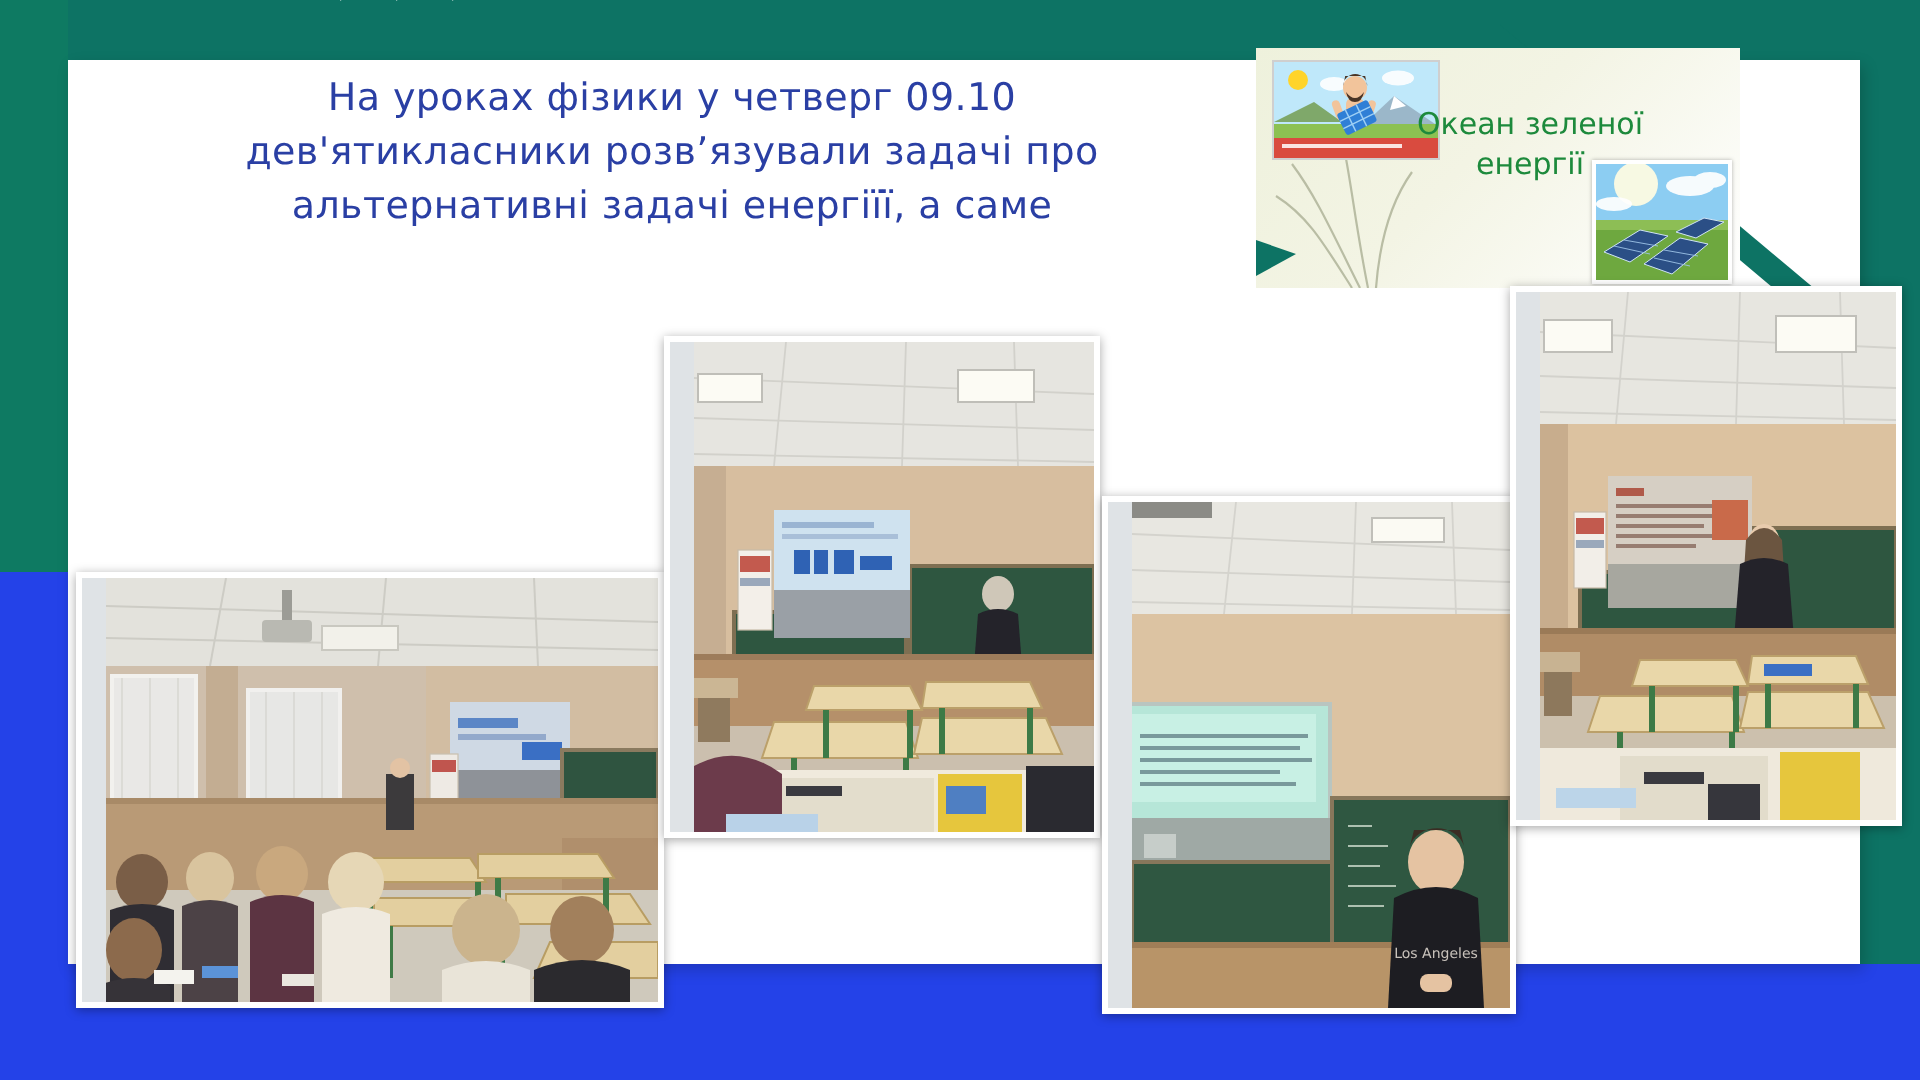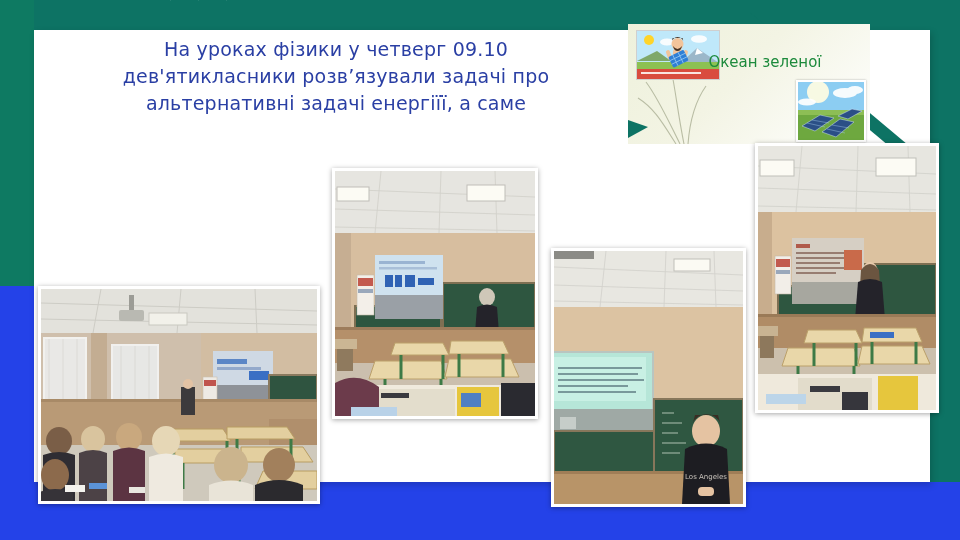--- a/index.html
+++ b/index.html
@@ -63,21 +63,21 @@
       color:#1d8a3c;font-family:"DejaVu Sans","Liberation Sans",sans-serif;
       font-size:15px;line-height:20px;}
 
   .logo-pic{position:absolute;left:8px;top:6px;width:82px;height:48px;
       border:1px solid #cfcfcf;background:#b8e4f6;overflow:hidden;}
   .logo-solar{position:absolute;right:4px;bottom:2px;width:66px;height:58px;
       border:2px solid #ffffff;box-shadow:0 0 2px rgba(0,0,0,.3);overflow:hidden;background:#7ec8ef;}
 
   
   .photo{position:absolute;background:#dfe3e6;border:3px solid #ffffff;
-         box-shadow:0 1px 5px rgba(0,0,0,.35);overflow:hidden;}
+         box-shadow:0 1px 5px rgba(0,0,0,.35);overflow:hidden;padding-left:12px;}
   .photo svg{display:block;width:100%;height:100%;}
 
   #photo-1{left:38px;top:286px;width:276px;height:212px;}
   #photo-2{left:332px;top:168px;width:200px;height:245px;}
   #photo-3{left:551px;top:248px;width:189px;height:253px;}
   #photo-4{left:755px;top:143px;width:178px;height:264px;}
 </style>
 </head>
 <body>
 
@@ -156,20 +156,21 @@
               <line x1="33" y1="30" x2="50" y2="30"></line>
             <line x1="38" y1="22" x2="38" y2="34"></line>
               <line x1="44" y1="22" x2="44" y2="34"></line>
           </g>
         </g>
       </svg>
     </div>
 
     <div class="logo-title">
       <span>Океан зеленої</span>
+      <span style="display:block">енергії</span>
     </div>
 
     <div class="logo-solar">
       <svg viewBox="0 0 66 58" preserveAspectRatio="none">
         <rect width="66" height="58" fill="#8ccdf2"></rect>
         <circle cx="20" cy="10" r="11" fill="#fdfbe2" opacity=".95"></circle>
         <g fill="#ffffff" opacity=".92">
           <ellipse cx="47" cy="11" rx="12" ry="5"></ellipse>
           <ellipse cx="57" cy="8" rx="8" ry="4"></ellipse>
           <ellipse cx="9" cy="20" rx="9" ry="3.5"></ellipse>

